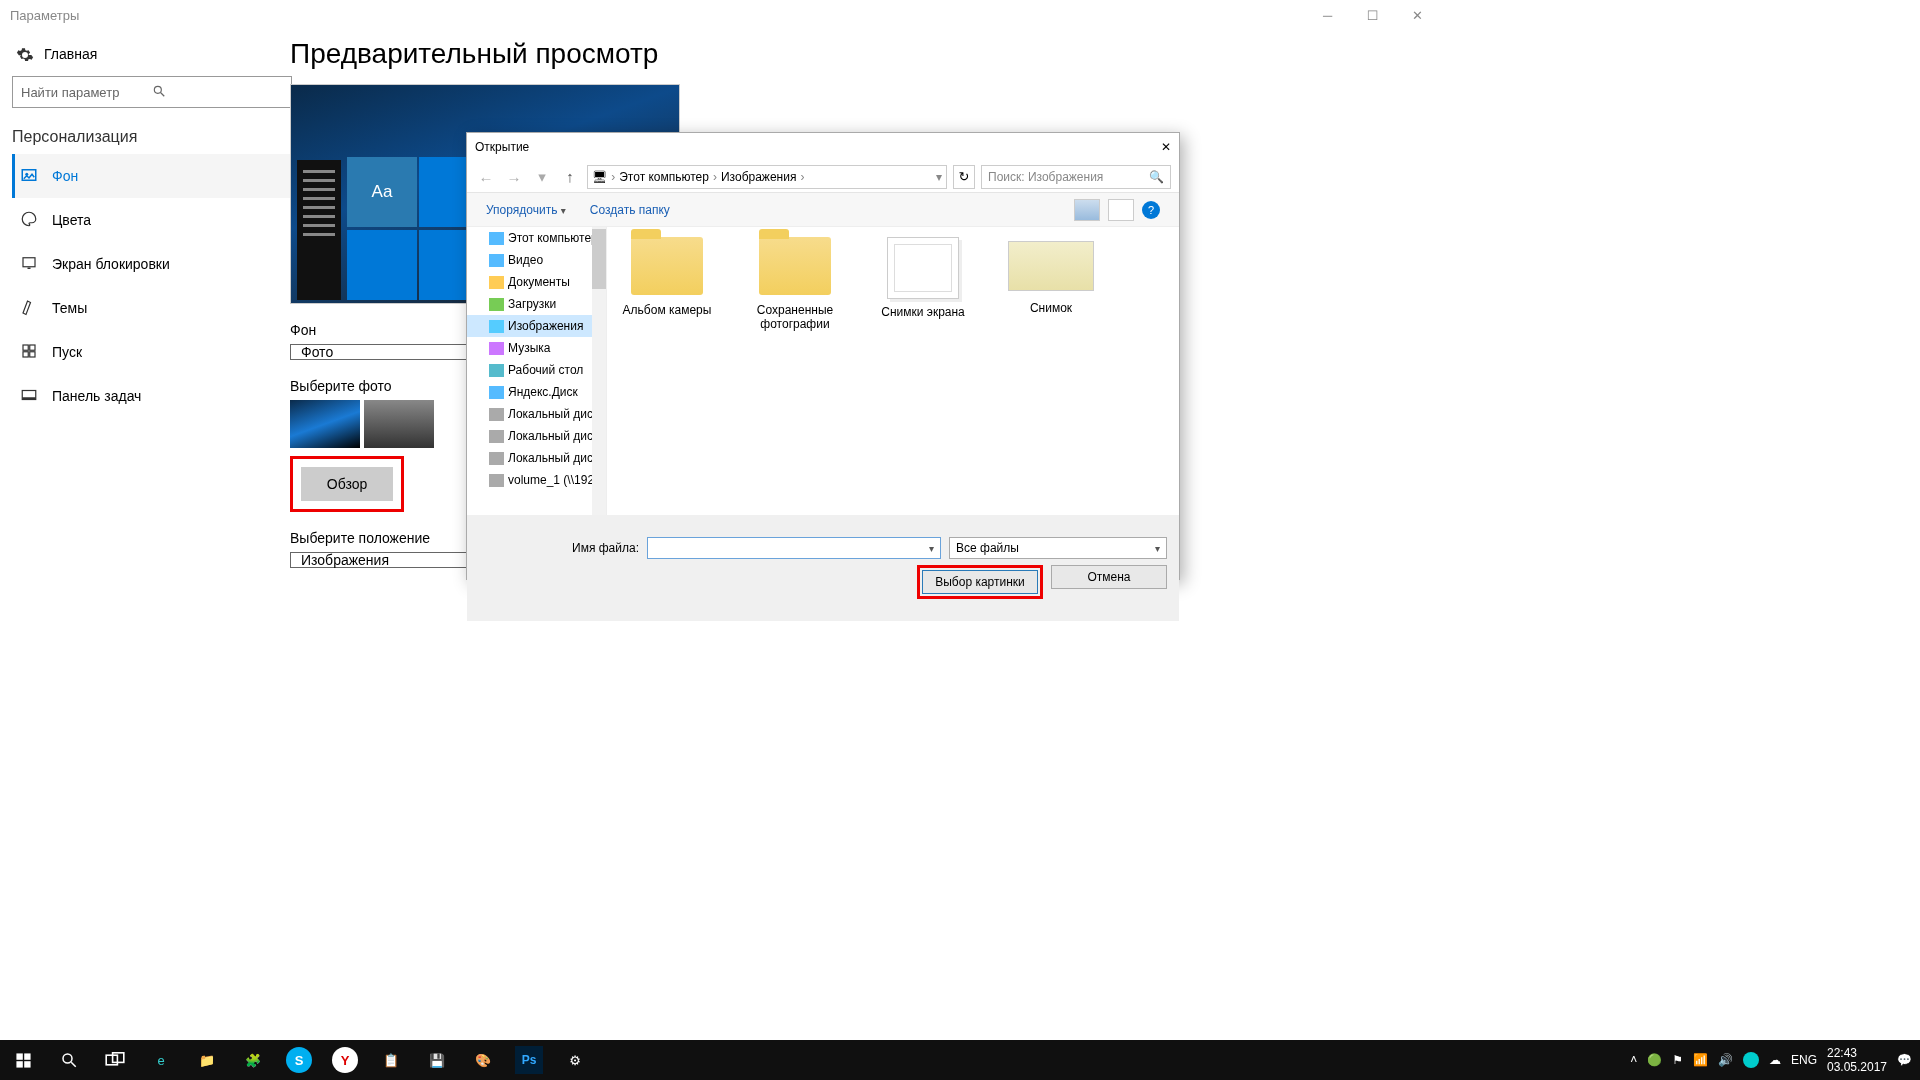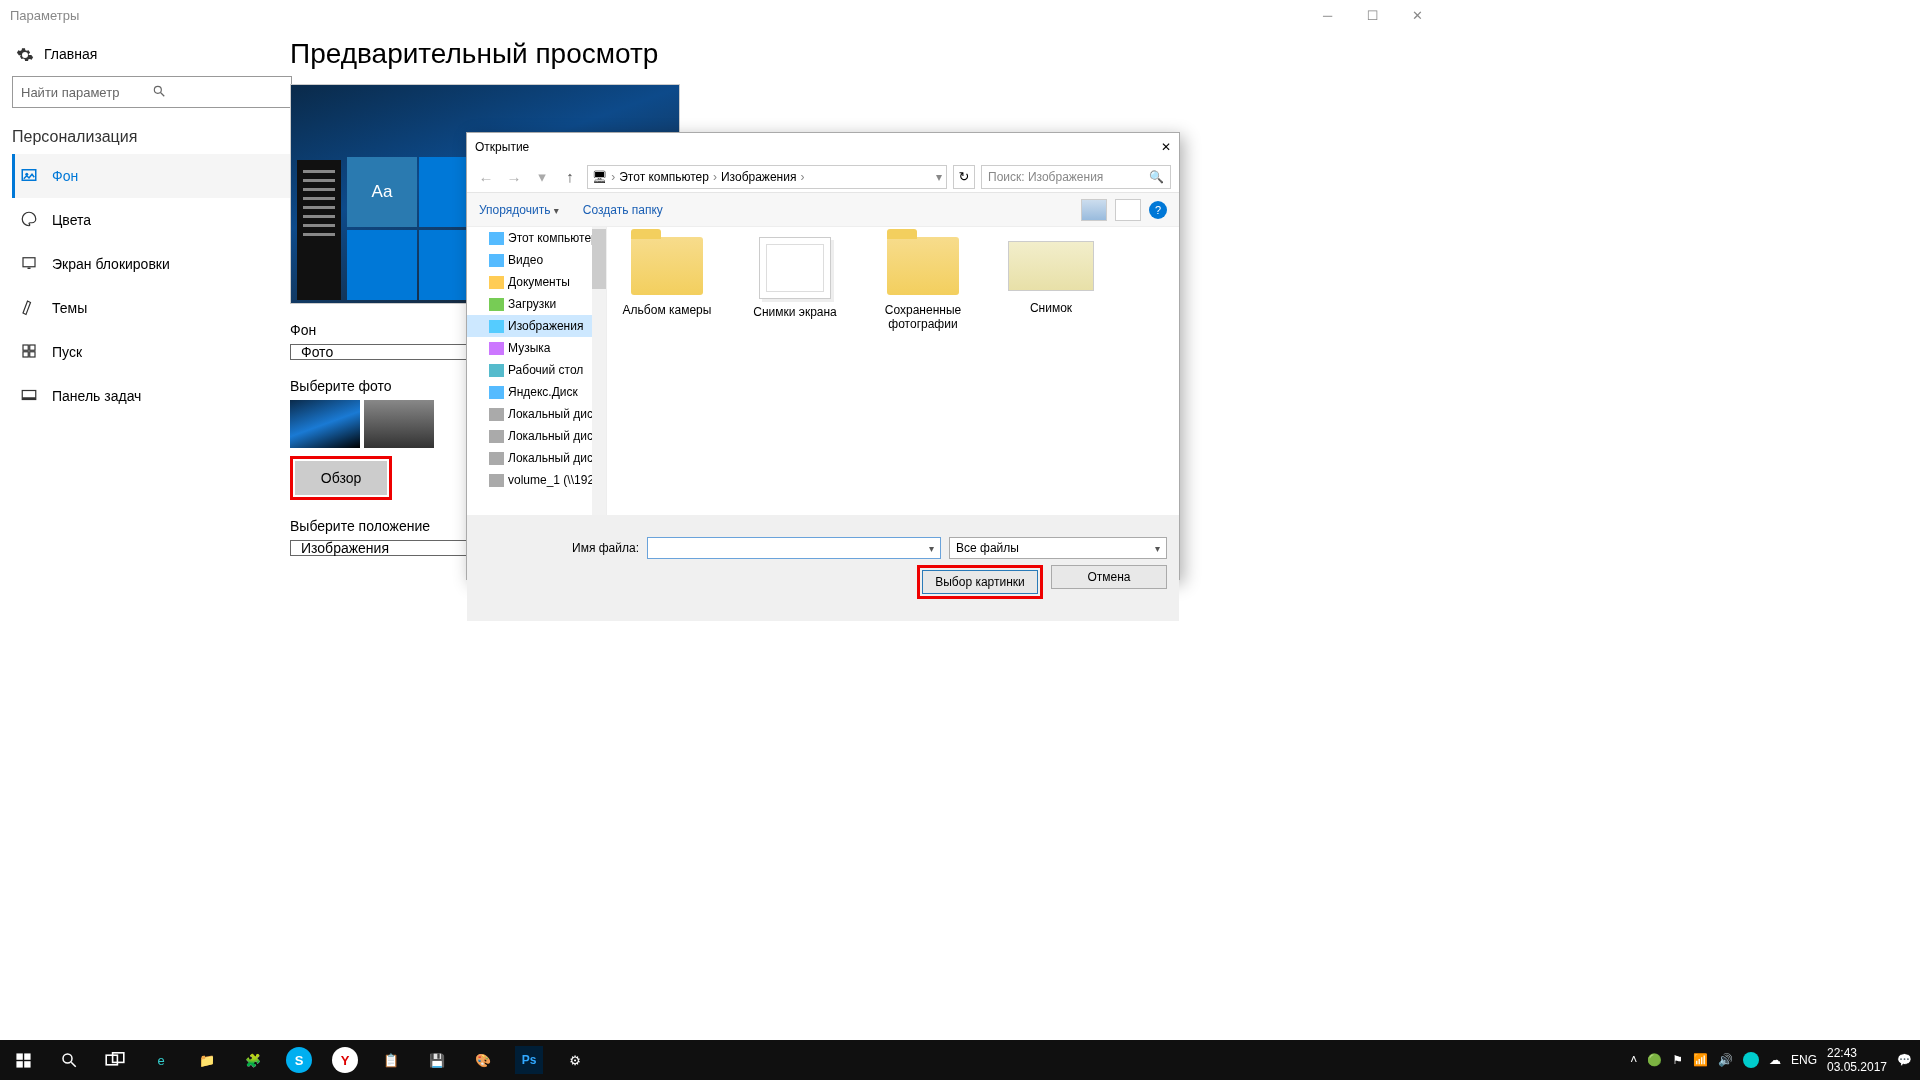--- a/index.html
+++ b/index.html
@@ -24,41 +24,41 @@
 #preview .bar div{height:3px;background:#888;margin:6px 2px}
 #preview .tiles{position:absolute;left:56px;top:72px;width:320px;height:144px;display:flex;flex-wrap:wrap;gap:2px}
 #preview .tile{background:#0078d7;width:70px;height:70px}
 #preview .aa{width:70px;height:70px;background:#2a7ab0;color:#fff;display:flex;align-items:center;justify-content:center;font-size:17px}
 .lbl{font-size:14px;margin:18px 0 6px}
 .dd{width:260px;height:16px;border:1px solid #666;display:flex;align-items:center;padding:0 10px;font-size:14px;justify-content:space-between}
 .thumbs{display:flex;gap:4px;margin-top:4px}
 .thumb{width:70px;height:48px}
 .thumb.a{background:linear-gradient(160deg,#0a2a4a 0%,#1a7ad4 50%,#000 100%)}
 .thumb.b{background:linear-gradient(#888,#333)}
-.browse-wrap{border:3px solid #e00;display:inline-block;padding:2px;margin-top:8px}
+.browse-wrap{border:3px solid #e00;display:inline-block;padding:8px;margin-top:8px}
 .browse{width:92px;height:34px;background:#ccc;border:none;font-size:14px}
 
 #taskbar{position:absolute;bottom:0;left:0;right:0;height:40px;background:#101010;display:flex;align-items:center;color:#fff}
 .tb{width:46px;height:40px;display:flex;align-items:center;justify-content:center}
 .tb svg{fill:#fff}
 #tray{margin-left:auto;display:flex;align-items:center;gap:10px;padding-right:8px;font-size:12px}
 #tray .clock{line-height:14px}
 
 #dialog{position:absolute;left:466px;top:132px;width:714px;height:448px;background:#fff;border:1px solid #aaa;box-shadow:4px 4px 16px rgba(0,0,0,.3)}
 #dlg-title{height:28px;display:flex;align-items:center;padding:0 8px;font-size:12px}
 #dlg-title span{flex:1}
 #dlg-nav{height:32px;display:flex;align-items:center;gap:6px;padding:0 8px;border-bottom:1px solid #e5e5e5}
 #dlg-nav .arrow{width:22px;text-align:center;color:#aaa;font-size:15px}
 #dlg-nav .arrow.en{color:#555}
 #crumb{flex:1;height:24px;border:1px solid #ccc;display:flex;align-items:center;padding:0 4px;font-size:12px;gap:2px}
 #crumb .sep{color:#888;padding:0 2px}
 #crumb .dd2{margin-left:auto;color:#888}
 #refresh{width:22px;height:24px;border:1px solid #ccc;display:flex;align-items:center;justify-content:center}
 #dlg-search{width:190px;height:24px;border:1px solid #ccc;display:flex;align-items:center;padding:0 6px;color:#888;font-size:12px;justify-content:space-between}
-#toolbar{height:34px;display:flex;align-items:center;gap:24px;padding:0 12px;font-size:12px;color:#1a5fb4;background:#f7f7f7;border-bottom:1px solid #eee}
+#toolbar{height:34px;display:flex;align-items:center;gap:24px;padding:0 19px;font-size:12px;color:#1a5fb4;background:#f7f7f7;border-bottom:1px solid #eee}
 #toolbar .right{margin-left:auto;display:flex;gap:8px;align-items:center}
 .viewbtn{width:26px;height:22px;border:1px solid #ccc;background:#fff}
 .help{width:18px;height:18px;border-radius:50%;background:#0078d7;color:#fff;display:flex;align-items:center;justify-content:center;font-size:11px}
 #dlg-body{display:flex;height:288px}
 #tree{width:140px;border-right:1px solid #eee;overflow:hidden;font-size:12px;position:relative}
 #tree .sb{position:absolute;right:0;top:0;width:14px;height:100%;background:#f2f2f2}
 #tree .sb div{width:14px;height:60px;background:#ccc;margin-top:2px}
 .node{display:flex;align-items:center;gap:4px;height:22px;padding-left:22px;white-space:nowrap}
 .node.sel{background:#cde8ff}
 .node .ic{width:15px;height:13px;flex-shrink:0}
@@ -296,26 +296,26 @@
             <span>volume_1 (\\192</span>
           </div>
         </div>
     </div>
     <div id="files">
         <div class="fitem">
           <div class="folder-icon"></div>
           <div>Альбом камеры</div>
         </div>
         <div class="fitem">
+          <div class="folder-icon"></div>
+          <div>Сохраненные фотографии</div>
+        </div>
+        <div class="fitem">
           <div class="folder-page"></div>
           <div>Снимки экрана</div>
-        </div>
-        <div class="fitem">
-          <div class="folder-icon"></div>
-          <div>Сохраненные фотографии</div>
         </div>
         <div class="fitem">
           <div class="mapthumb"></div>
           <div>Снимок</div>
         </div>
       </div>
   </div>
   <div id="dlg-bottom">
     <div class="row">
       <label>Имя файла:</label>

